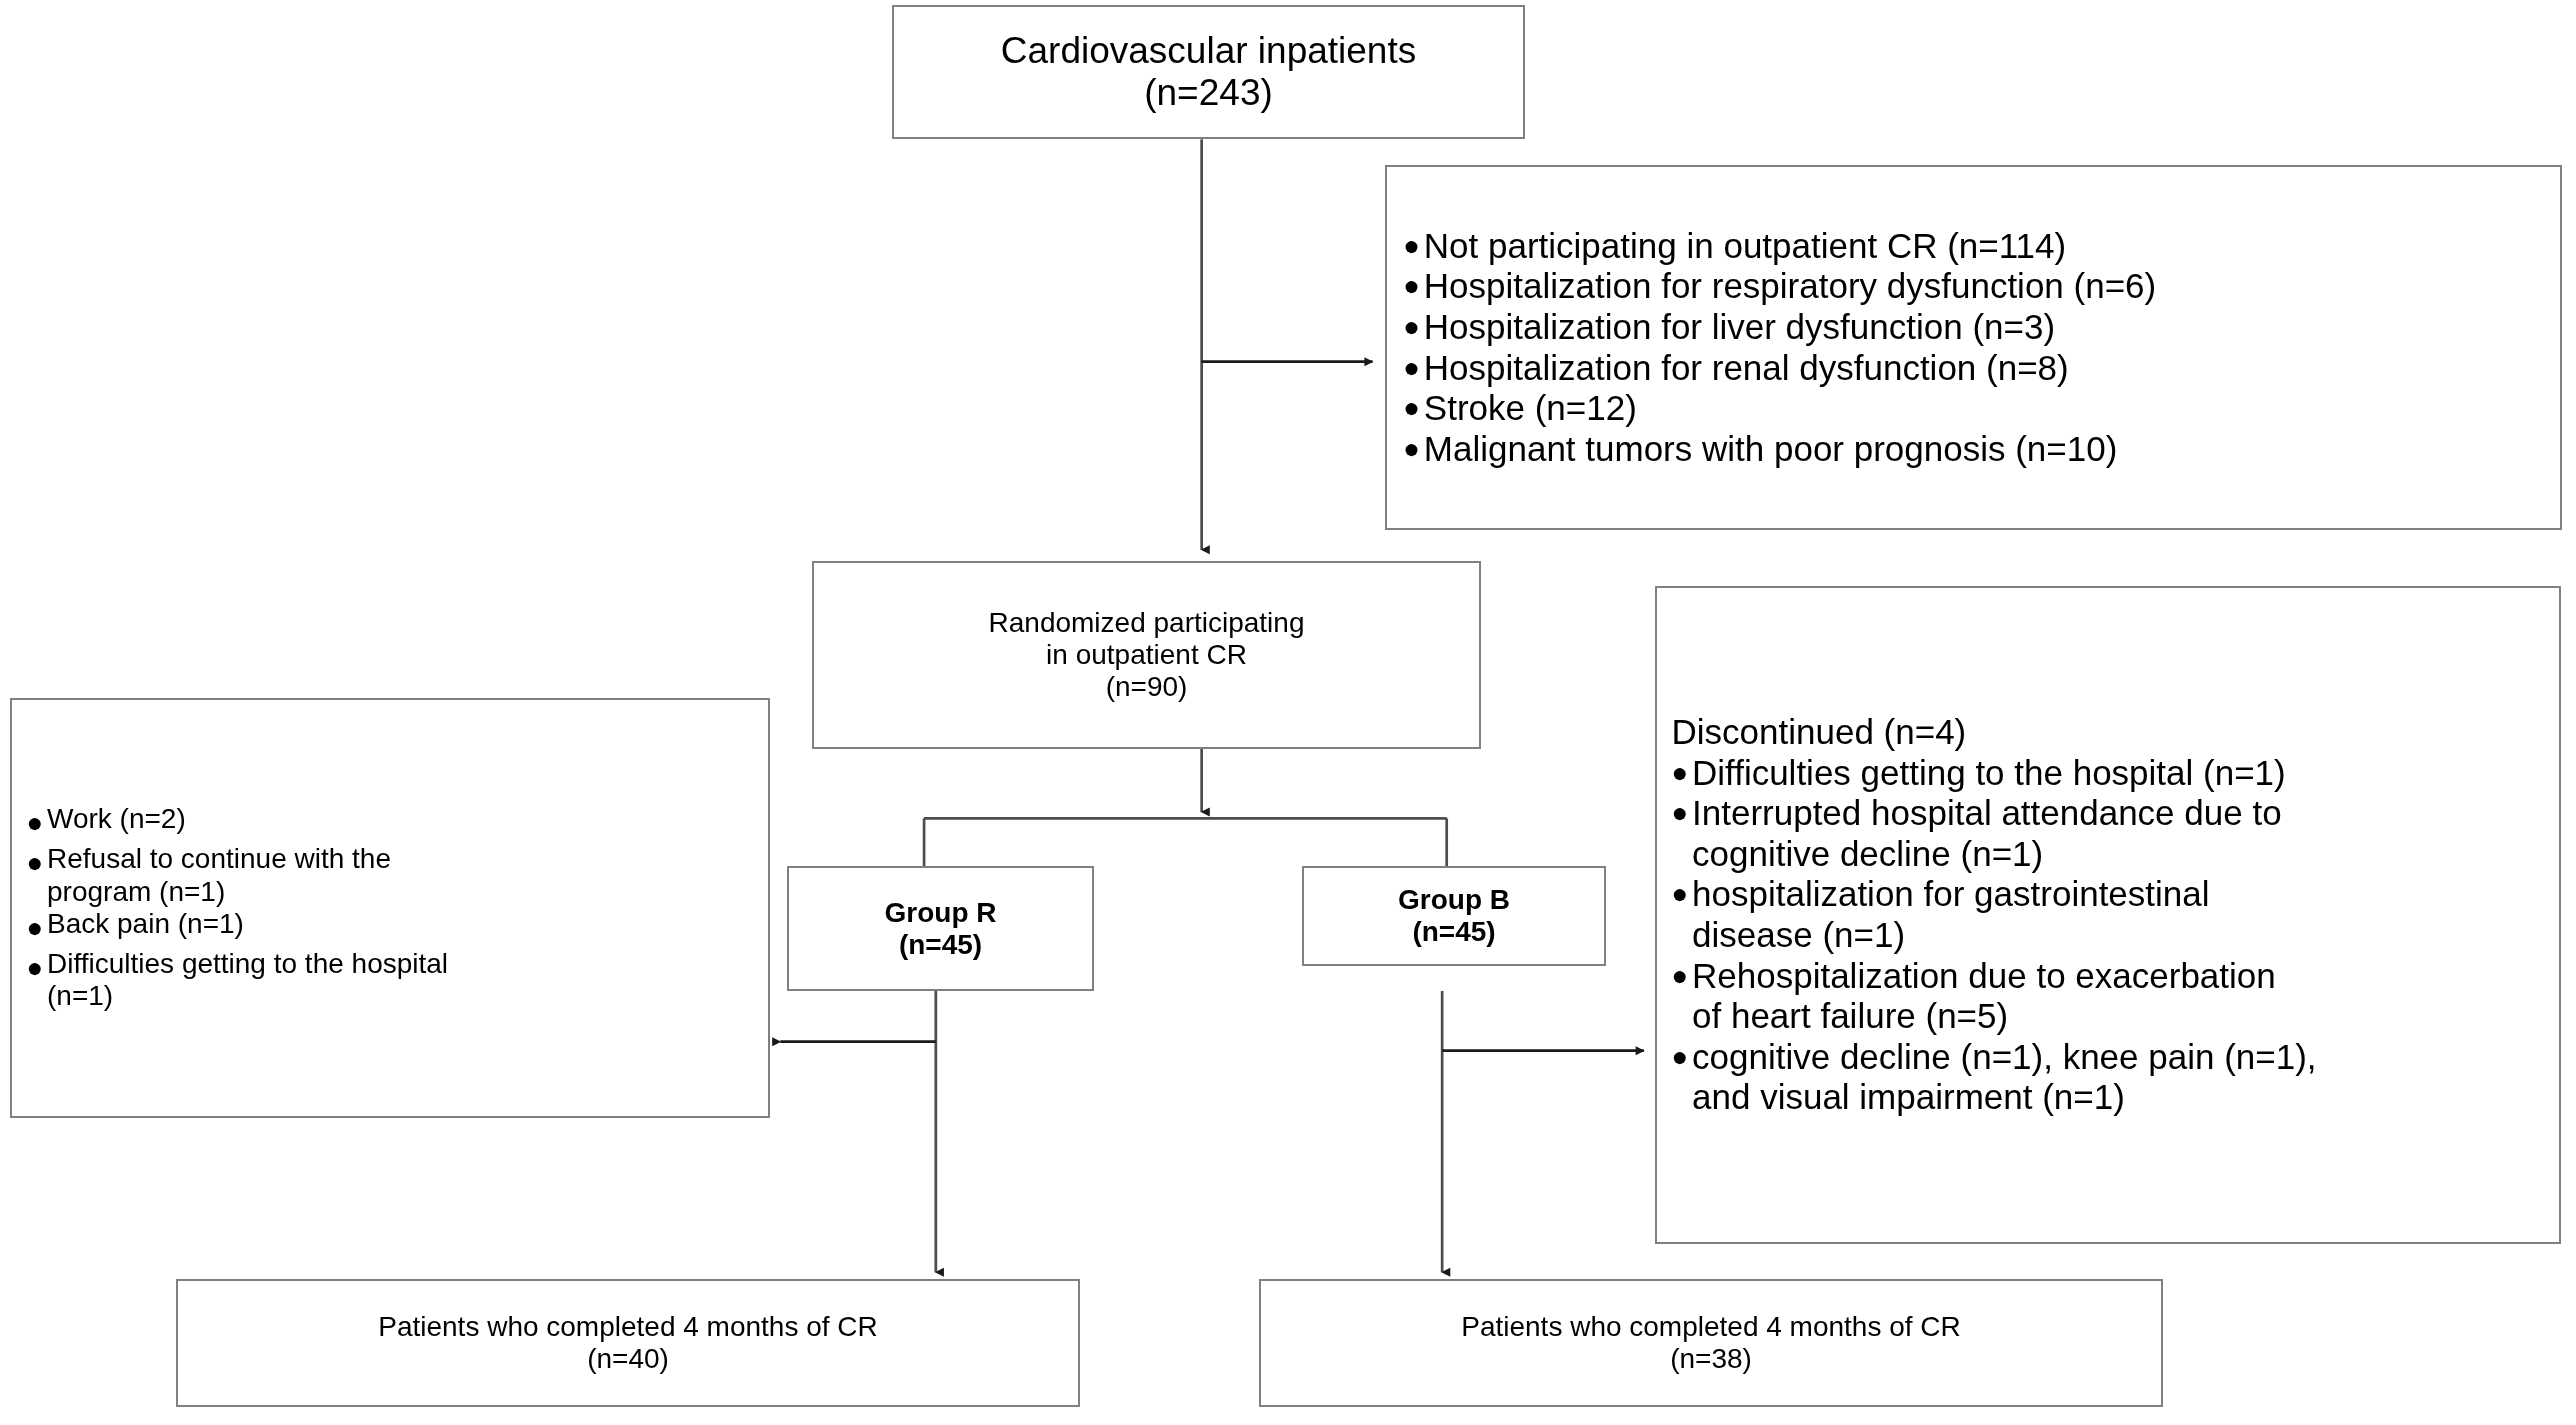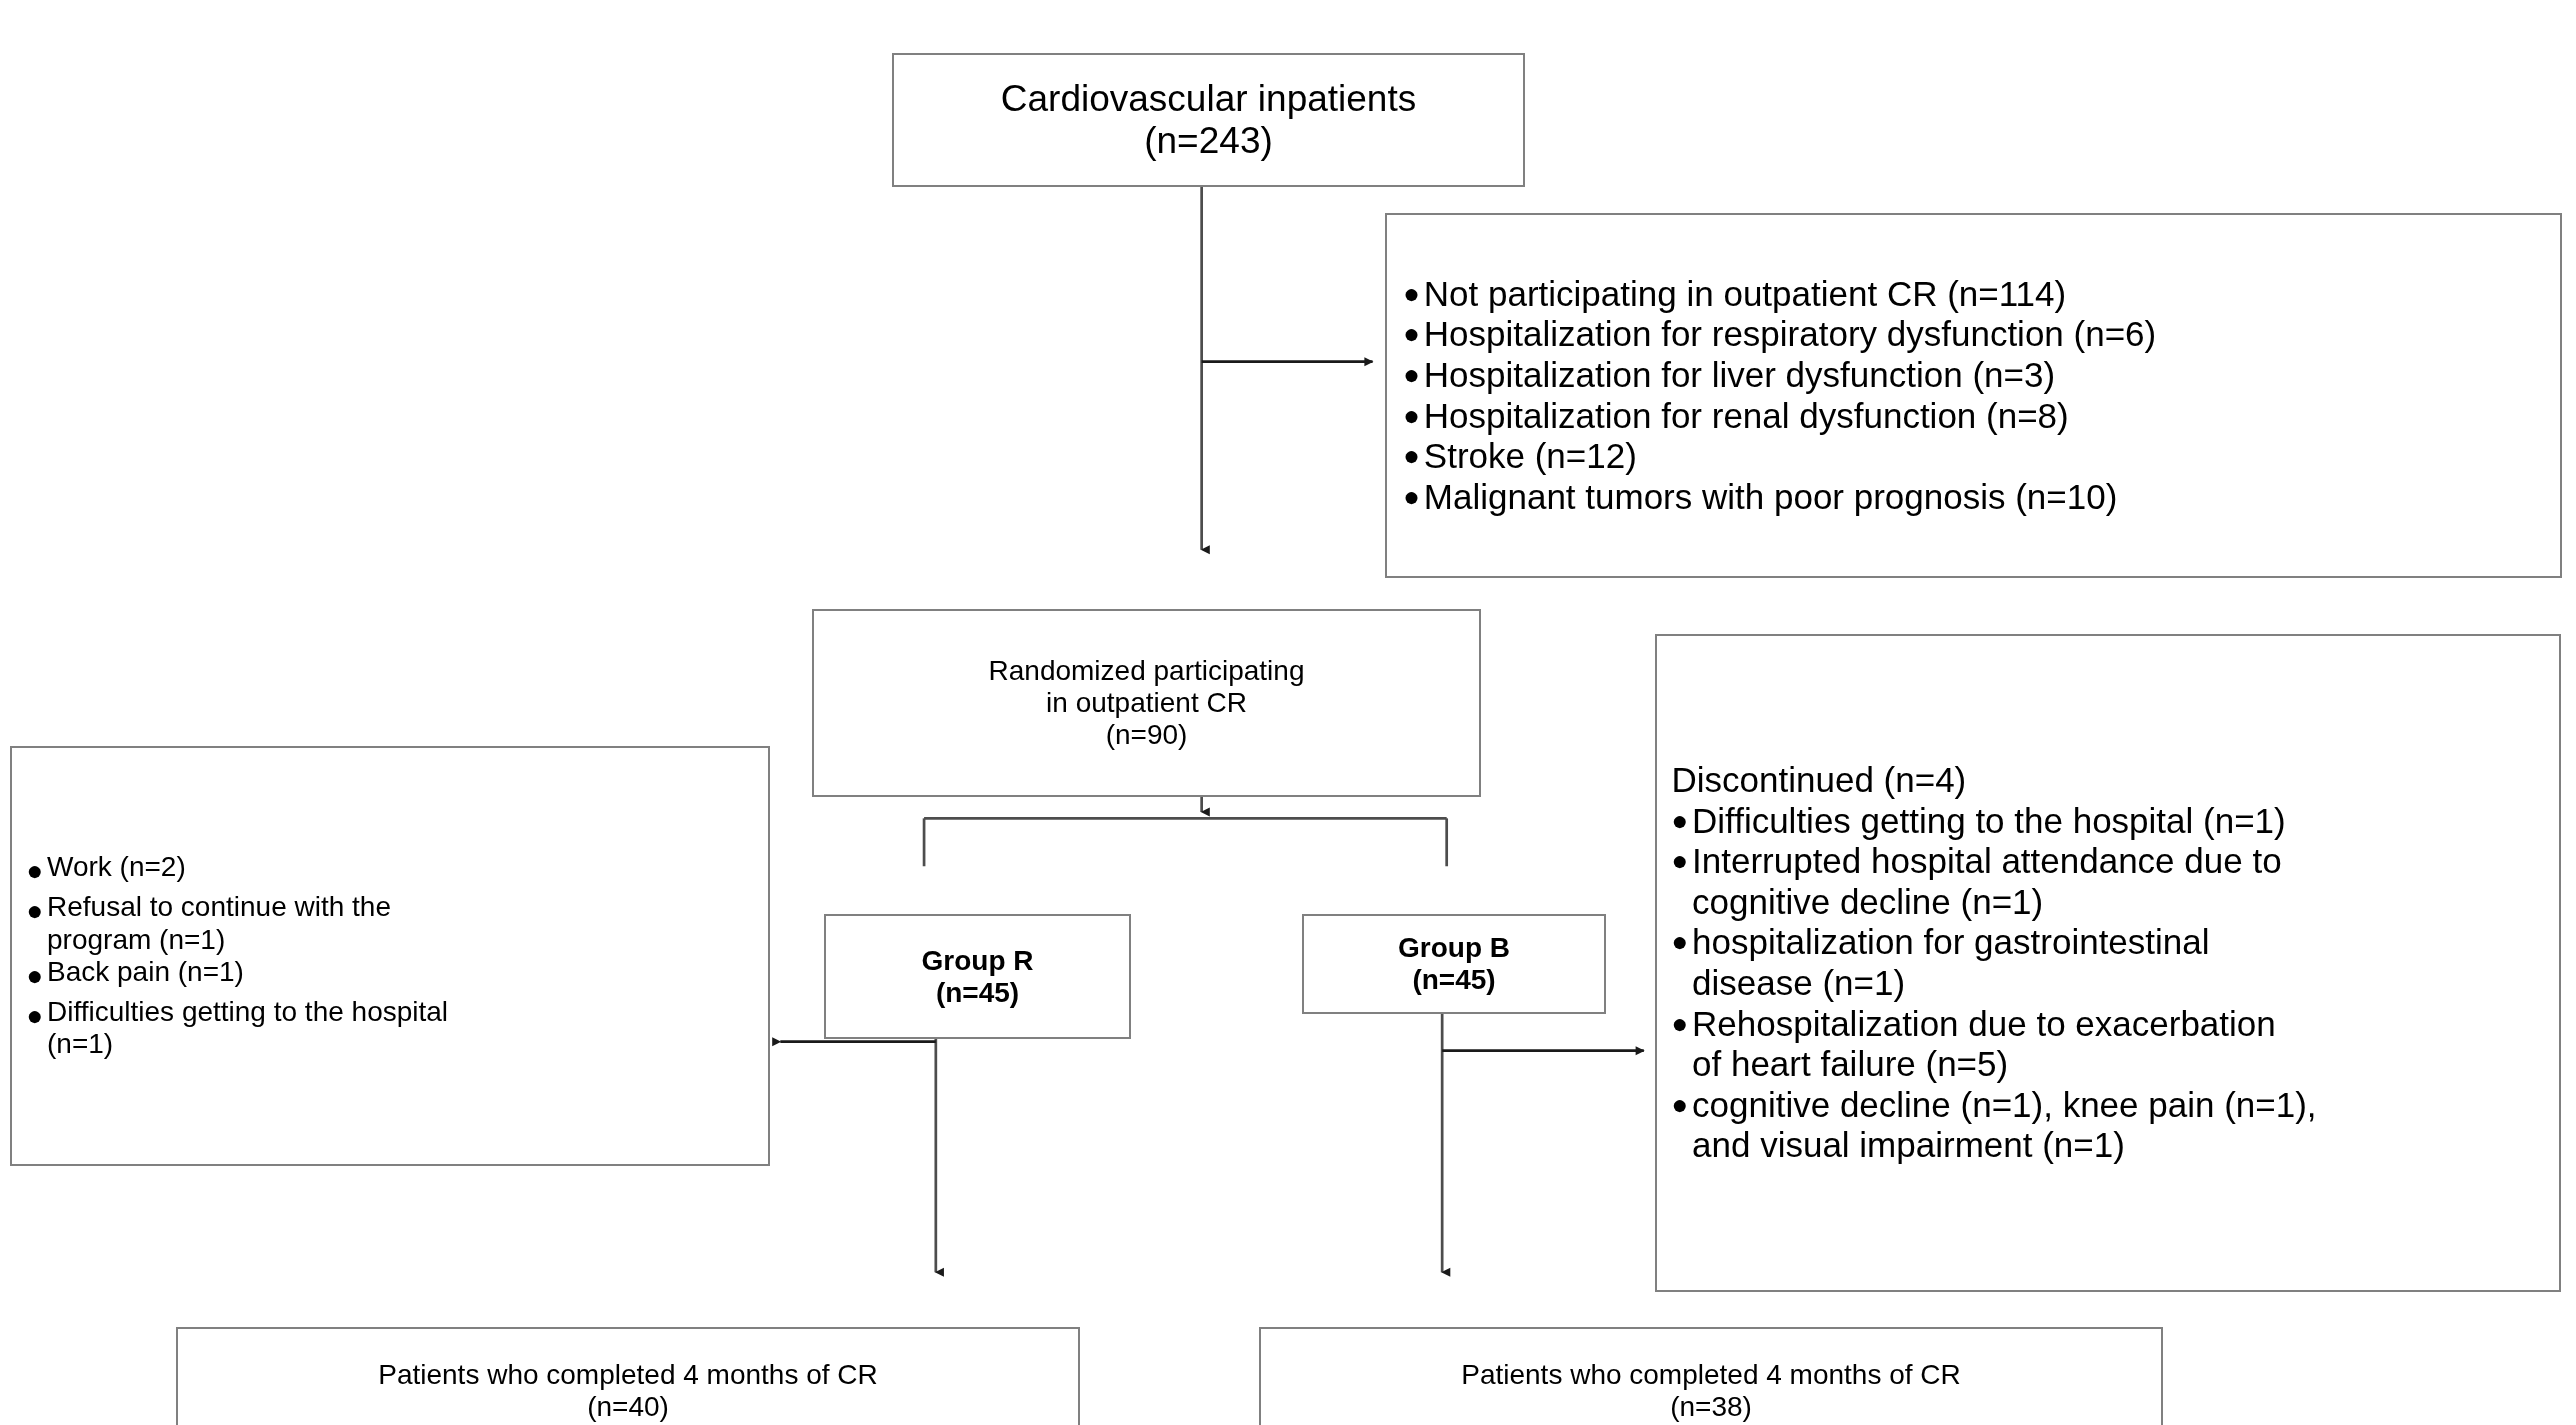--- a/index.html
+++ b/index.html
@@ -23,21 +23,20 @@
     top: 0;
     width: 2576px;
     height: 1426px;
     pointer-events: none;
   }
   .box {
     position: absolute;
     box-sizing: border-box;
     border: 2.7px solid #808080;
     background: #ffffff;
-    margin-top: 48px;
   }
   .box.centerbox {
     display: flex;
     flex-direction: column;
     align-items: center;
     justify-content: center;
     text-align: center;
   }
   .box.listbox {
     display: flex;
@@ -71,21 +70,21 @@
   .plainline {
     line-height: 1.16;
   }
 
   
   #box-top            { left: 892px;  top: 5.4px;    width: 633px;  height: 134px; }
   #box-excluded       { left: 1385px; top: 165px;  width: 1177px; height: 365px; padding: 12.7px 0 12.7px 16.3px; }
   #box-randomized     { left: 812px;  top: 561px;  width: 669px;  height: 188px; }
   #box-disc-left      { left: 10px;   top: 698px;  width: 760px;  height: 420px; padding: 11px 0 11px 14.5px; }
   #box-disc-right     { left: 1655px; top: 586px;  width: 906px; height: 658px; padding: 11px 0 11px 14.5px; }
-  #box-group-r        { left: 824px;  top: 866px;  width: 307px;  height: 125px; }
+  #box-group-r        { left: 787px;  top: 866px;  width: 307px;  height: 125px; }
   #box-group-b        { left: 1302px; top: 866px;  width: 304px;  height: 100px; }
   #box-completed-r    { left: 176px;  top: 1279px; width: 904px; height: 128px; }
   #box-completed-b    { left: 1259px; top: 1279px; width: 904px; height: 128px; }
 </style>
 </head>
 <body>
 
 <div id="canvas">
 
   <svg id="connectors" viewBox="0 0 2849 1577" xmlns="http://www.w3.org/2000/svg">

